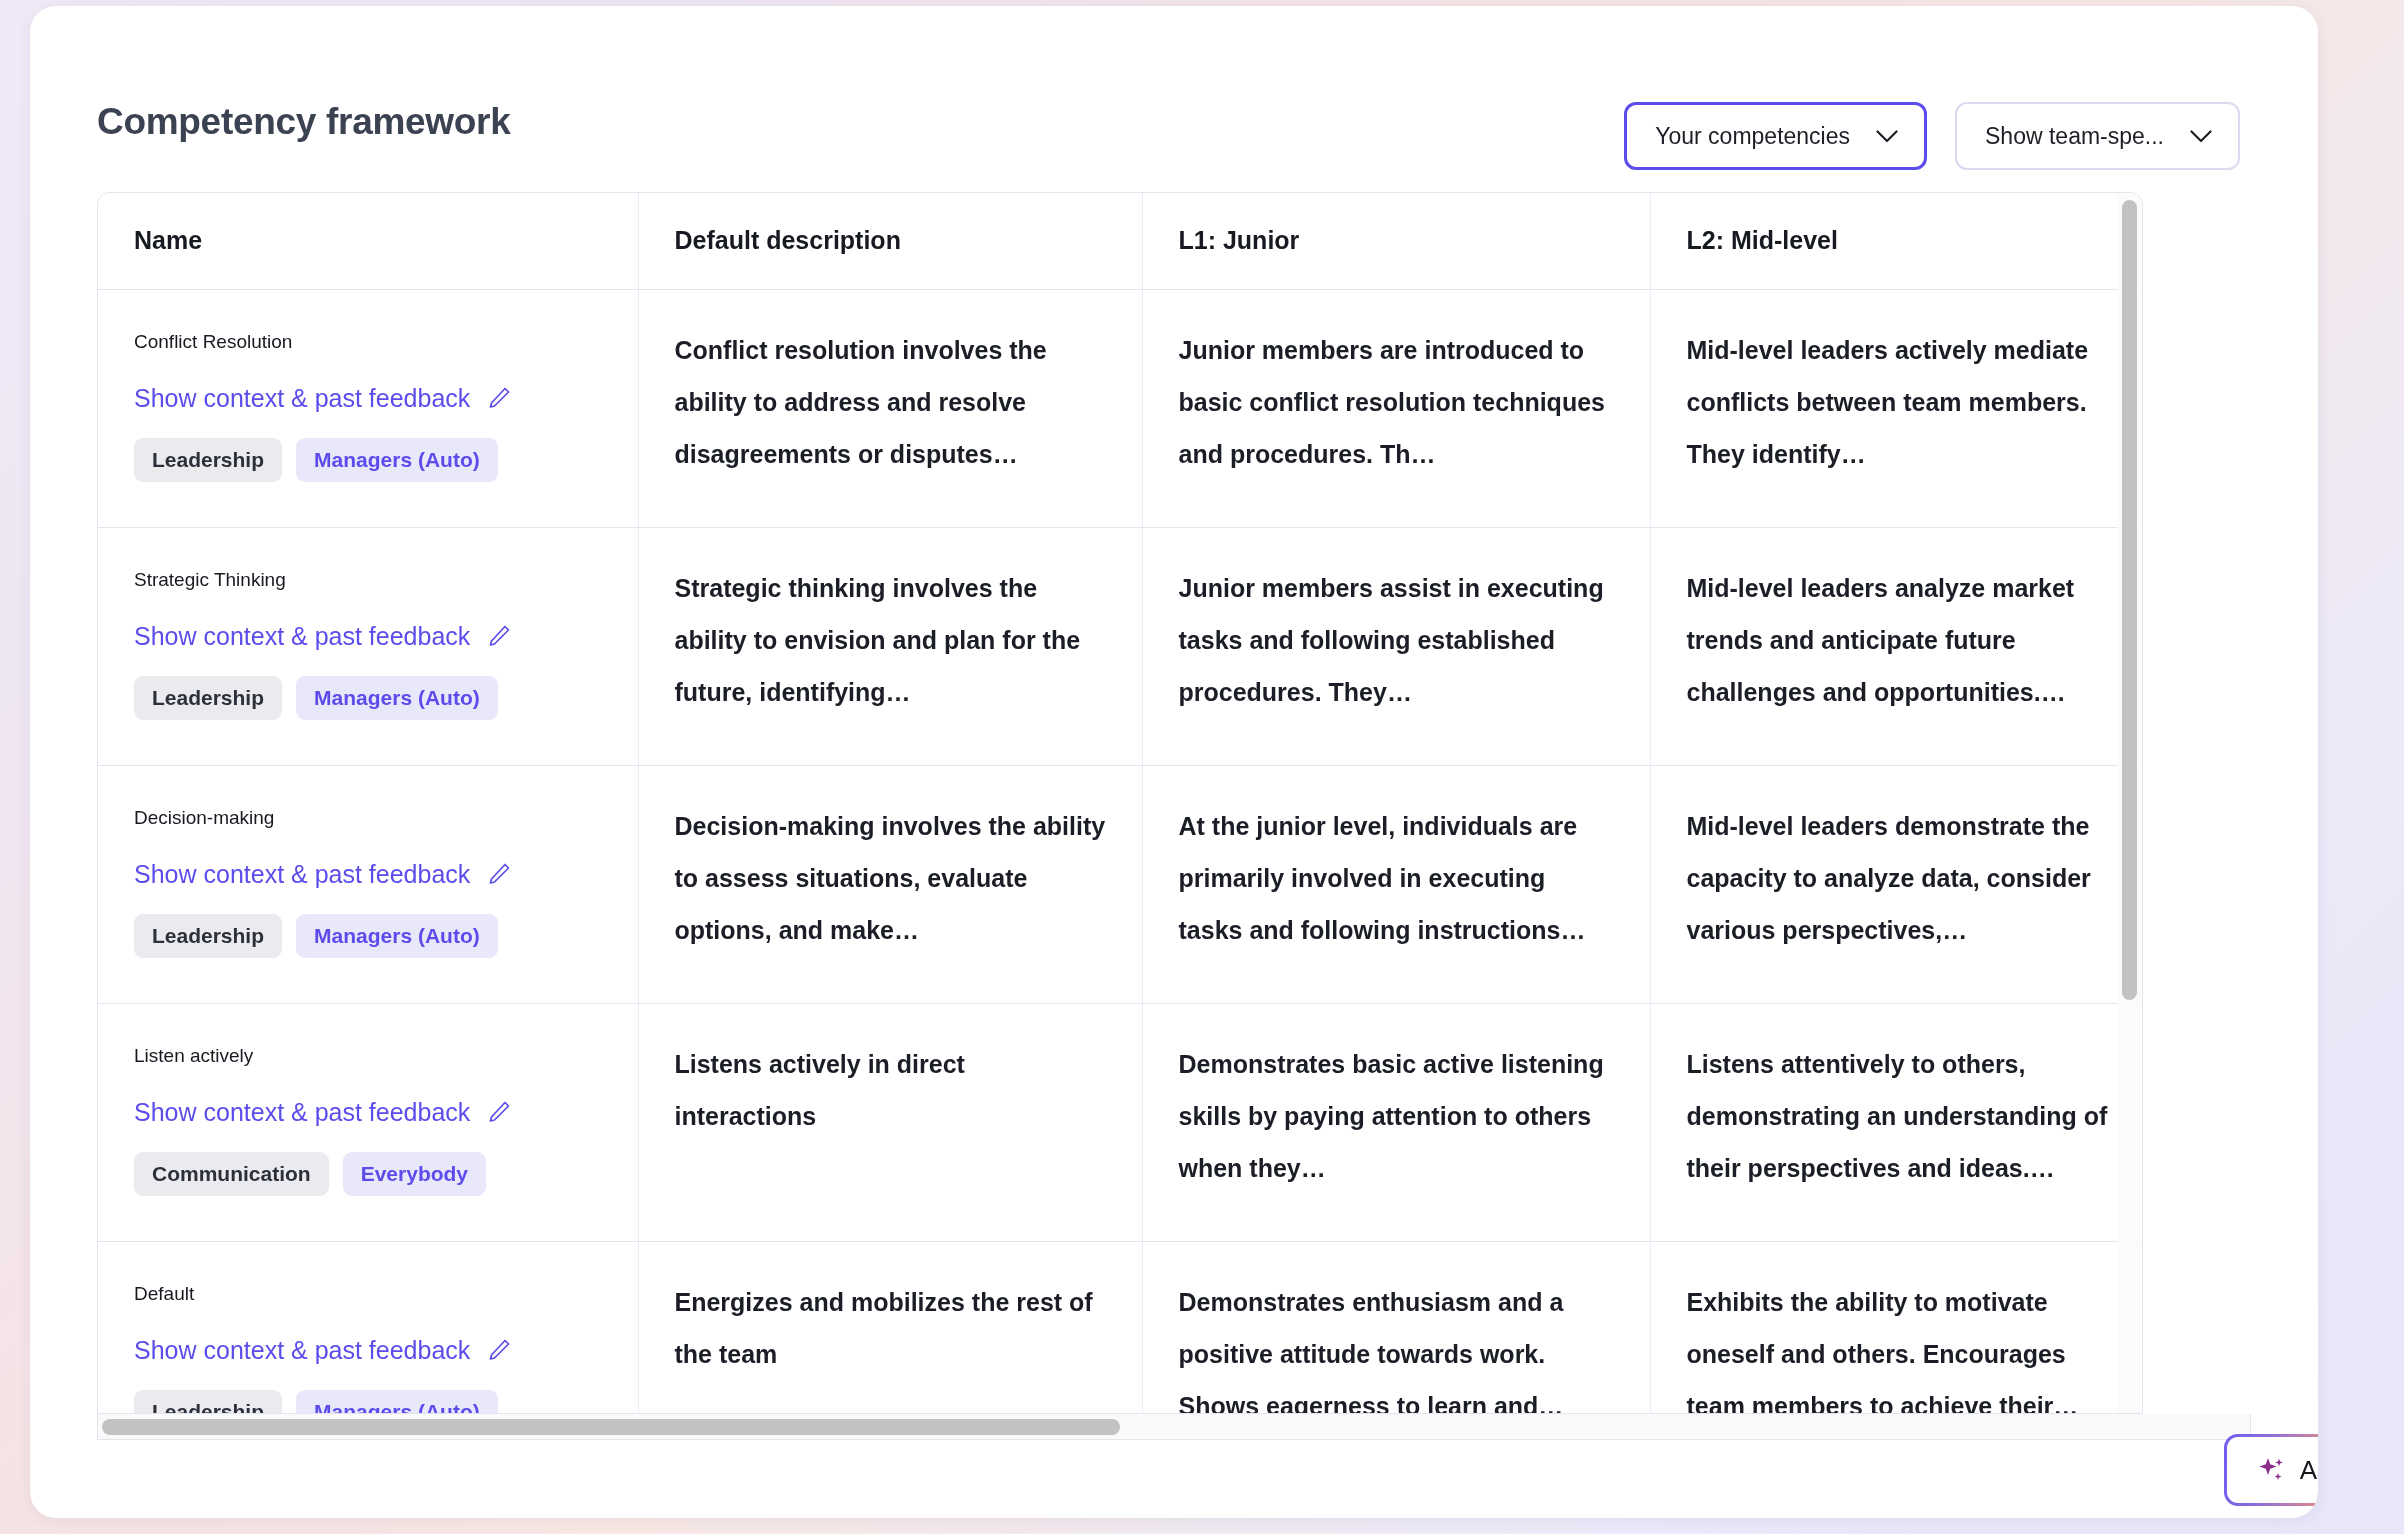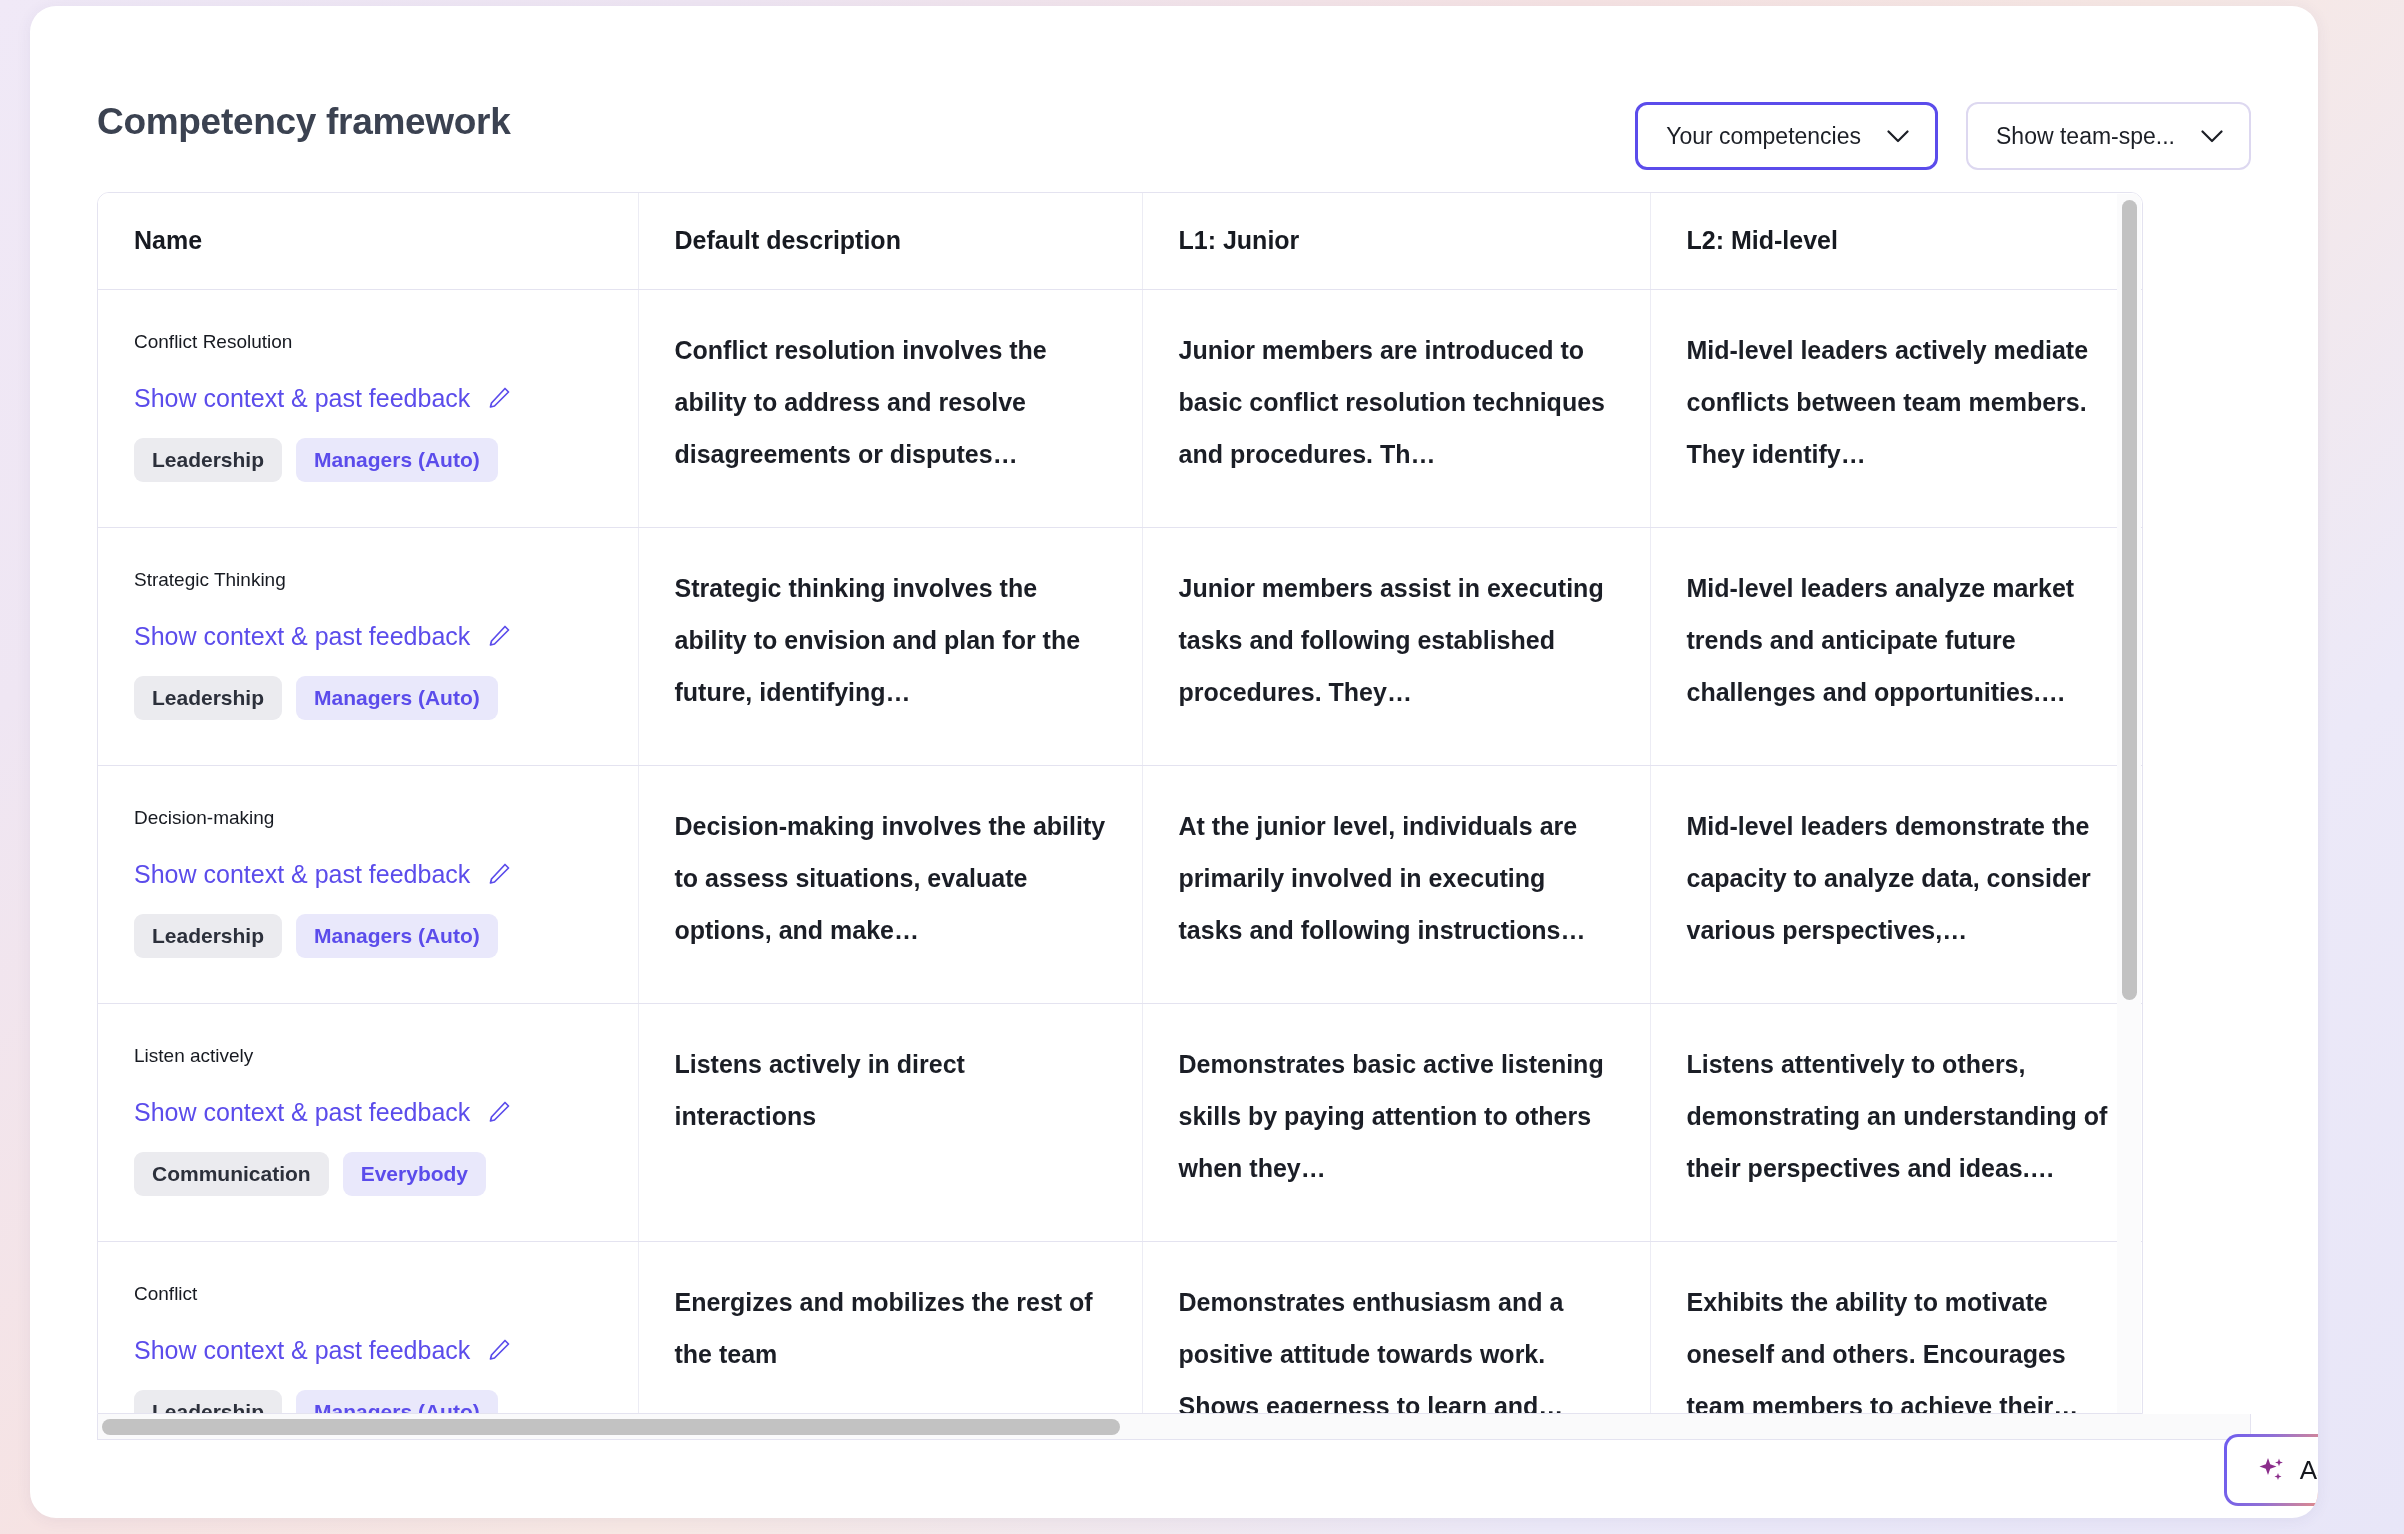--- a/index.html
+++ b/index.html
@@ -41,21 +41,21 @@
     left: 67px;
     top: 95px;
     font-size: 37px;
     font-weight: bold;
     color: #3b4251;
     letter-spacing: -0.3px;
   }
 
   .header-controls {
     position: absolute;
-    right: 67px;
+    right: 78px;
     top: 96px;
     display: flex;
     gap: 28px;
   }
 
   .dropdown {
     height: 68px;
     display: flex;
     align-items: center;
     justify-content: space-between;
@@ -382,21 +382,21 @@
           <td>
               <span class="cell-text">Listens attentively to others, demonstrating an understanding of their perspectives and ideas.…</span>
             </td>
           <td>
               <span class="cell-text">Active compl viewpo</span>
             </td>
         </tr>
 
         <tr>
           <td>
-            <span class="comp-name">Conflict</span>
+            <span class="comp-name">Default</span>
             <div class="ctx-row">
               <span class="ctx-link">Show context &amp; past feedback</span>
               <svg class="pencil" viewBox="0 0 26 26">
                 <path d="M19 3.5 L22.5 7 L8.5 21 L4.5 22 L5.5 18 Z" fill="none" stroke="#5b4ceb" stroke-width="1.7" stroke-linejoin="round"></path>
               </svg>
             </div>
             <div class="badges">
               <span class="badge gray">Leadership</span>
               <span class="badge blue">Managers (Auto)</span>
             </div>

